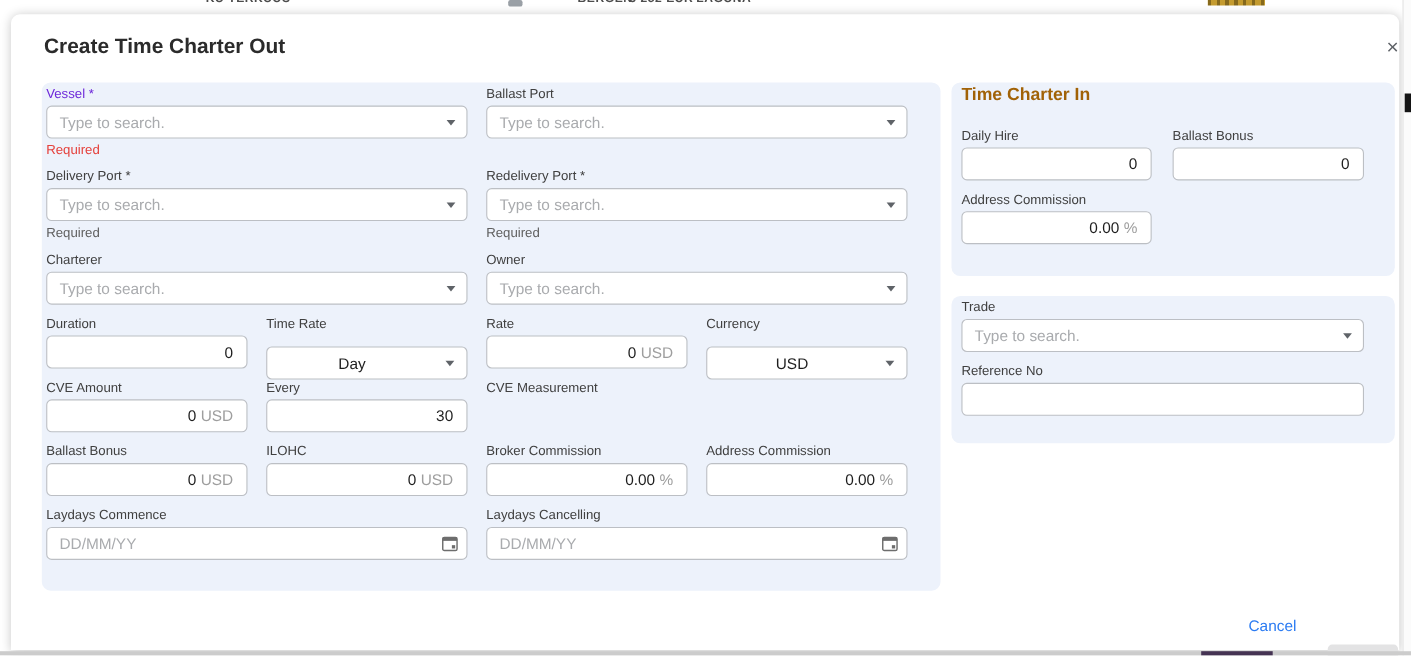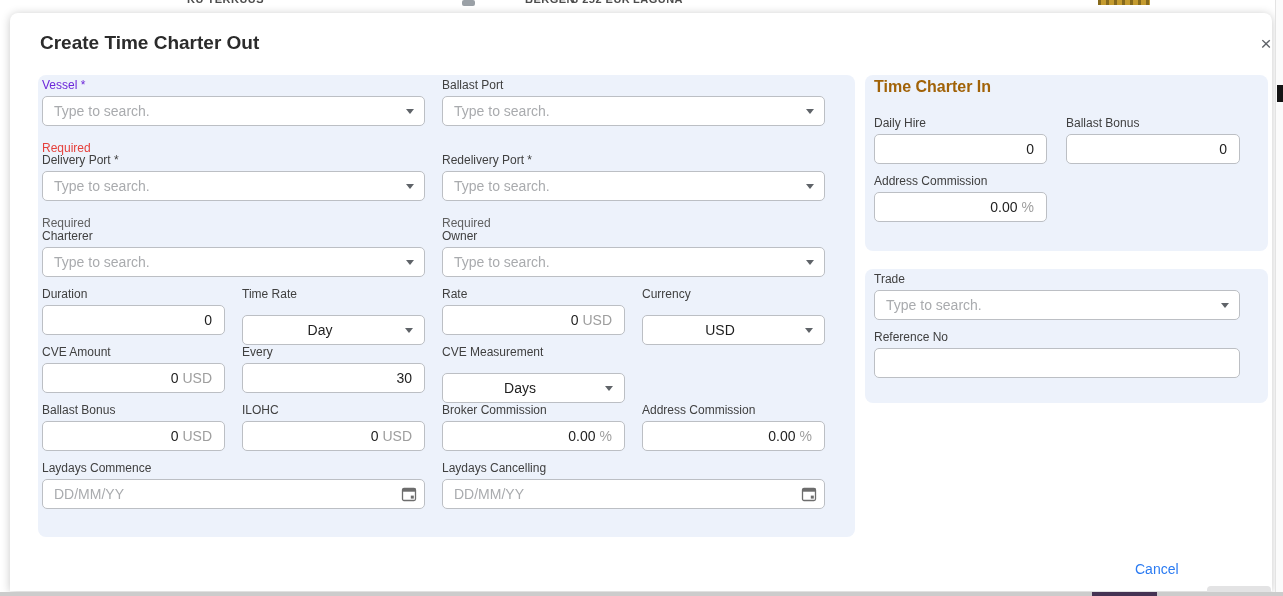--- a/index.html
+++ b/index.html
@@ -21,21 +21,21 @@
     text-align:center;color:#5f6368;cursor:pointer;}
   .panel{position:absolute;background:#edf2fb;border-radius:8px;}
   #panel-left{left:28px;top:62px;width:817px;height:462px;}
   #panel-tci{left:855px;top:62px;width:403px;height:176px;}
   #panel-trade{left:855px;top:256px;width:403px;height:134px;}
   .sect-title{position:absolute;left:874px;top:78px;font-size:16px;font-weight:700;color:#a16207;}
   
   .fg{position:absolute;}
   .lbl{font-size:12px;line-height:13px;height:13px;margin-bottom:4px;color:#404040;white-space:nowrap;}
   .lbl.err{color:#6d28d9;}
-  .helper{font-size:12px;color:#5f5f5f;margin-top:15px;}
+  .helper{font-size:12px;color:#5f5f5f;margin-top:3px;}
   .helper.err{color:#e5413c;}
   .inpwrap{position:relative;height:30px;border-radius:15px;}
   .inp{box-sizing:border-box;width:100%;height:30px;border:1px solid #bcbfc4;border-radius:5px;background:#fff;
     font-family:"Liberation Sans",sans-serif;font-size:14px;color:#222;padding:0 28px 0 11px;outline:none;}
   .inp.noicon{padding-right:11px;}
   .inp::placeholder{color:#a9abae;opacity:1;}
   .numbox,.selbox{box-sizing:border-box;position:relative;height:30px;border:1px solid #bcbfc4;border-radius:5px;
     background:#fff;display:flex;align-items:center;font-size:14px;}
   .numbox{justify-content:flex-end;padding:0 12px;}
   .numbox .val{color:#1e1e1e;}
@@ -160,24 +160,20 @@
   </div>
 </div>
 <div class="fg" style="left:242px;top:346px;width:183px">
   <div class="lbl">Every</div>
   <div class="numbox">
     <span class="val">30</span>
   </div>
 </div>
 <div class="fg" style="left:442px;top:346px;width:183px">
   <div class="lbl">CVE Measurement</div>
-  <div class="selbox">
-    <span class="val">Days</span>
-    <span class="arrow"></span>
-  </div>
 </div>
 
 <div class="fg" style="left:42px;top:404px;width:183px">
   <div class="lbl">Ballast Bonus</div>
   <div class="numbox">
     <span class="val">0</span>
     <span class="unit">USD</span>
   </div>
 </div>
 <div class="fg" style="left:242px;top:404px;width:183px">

